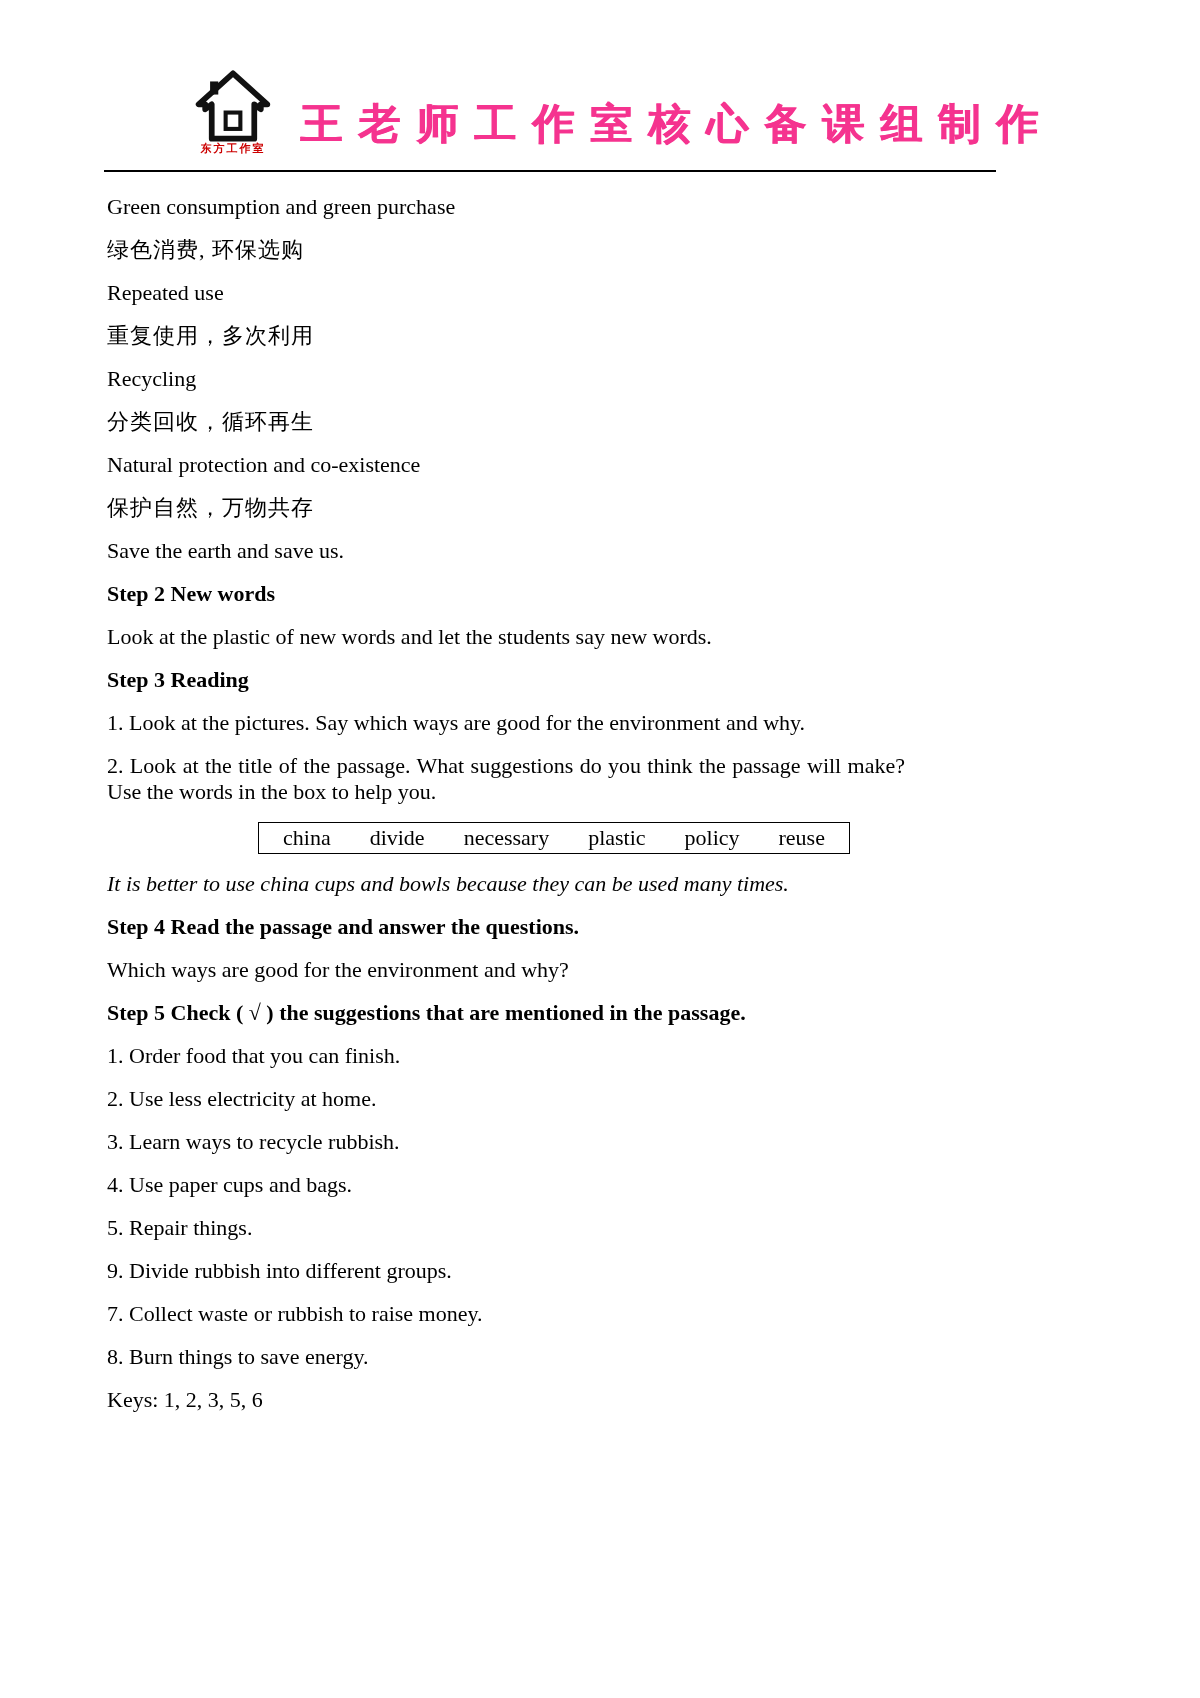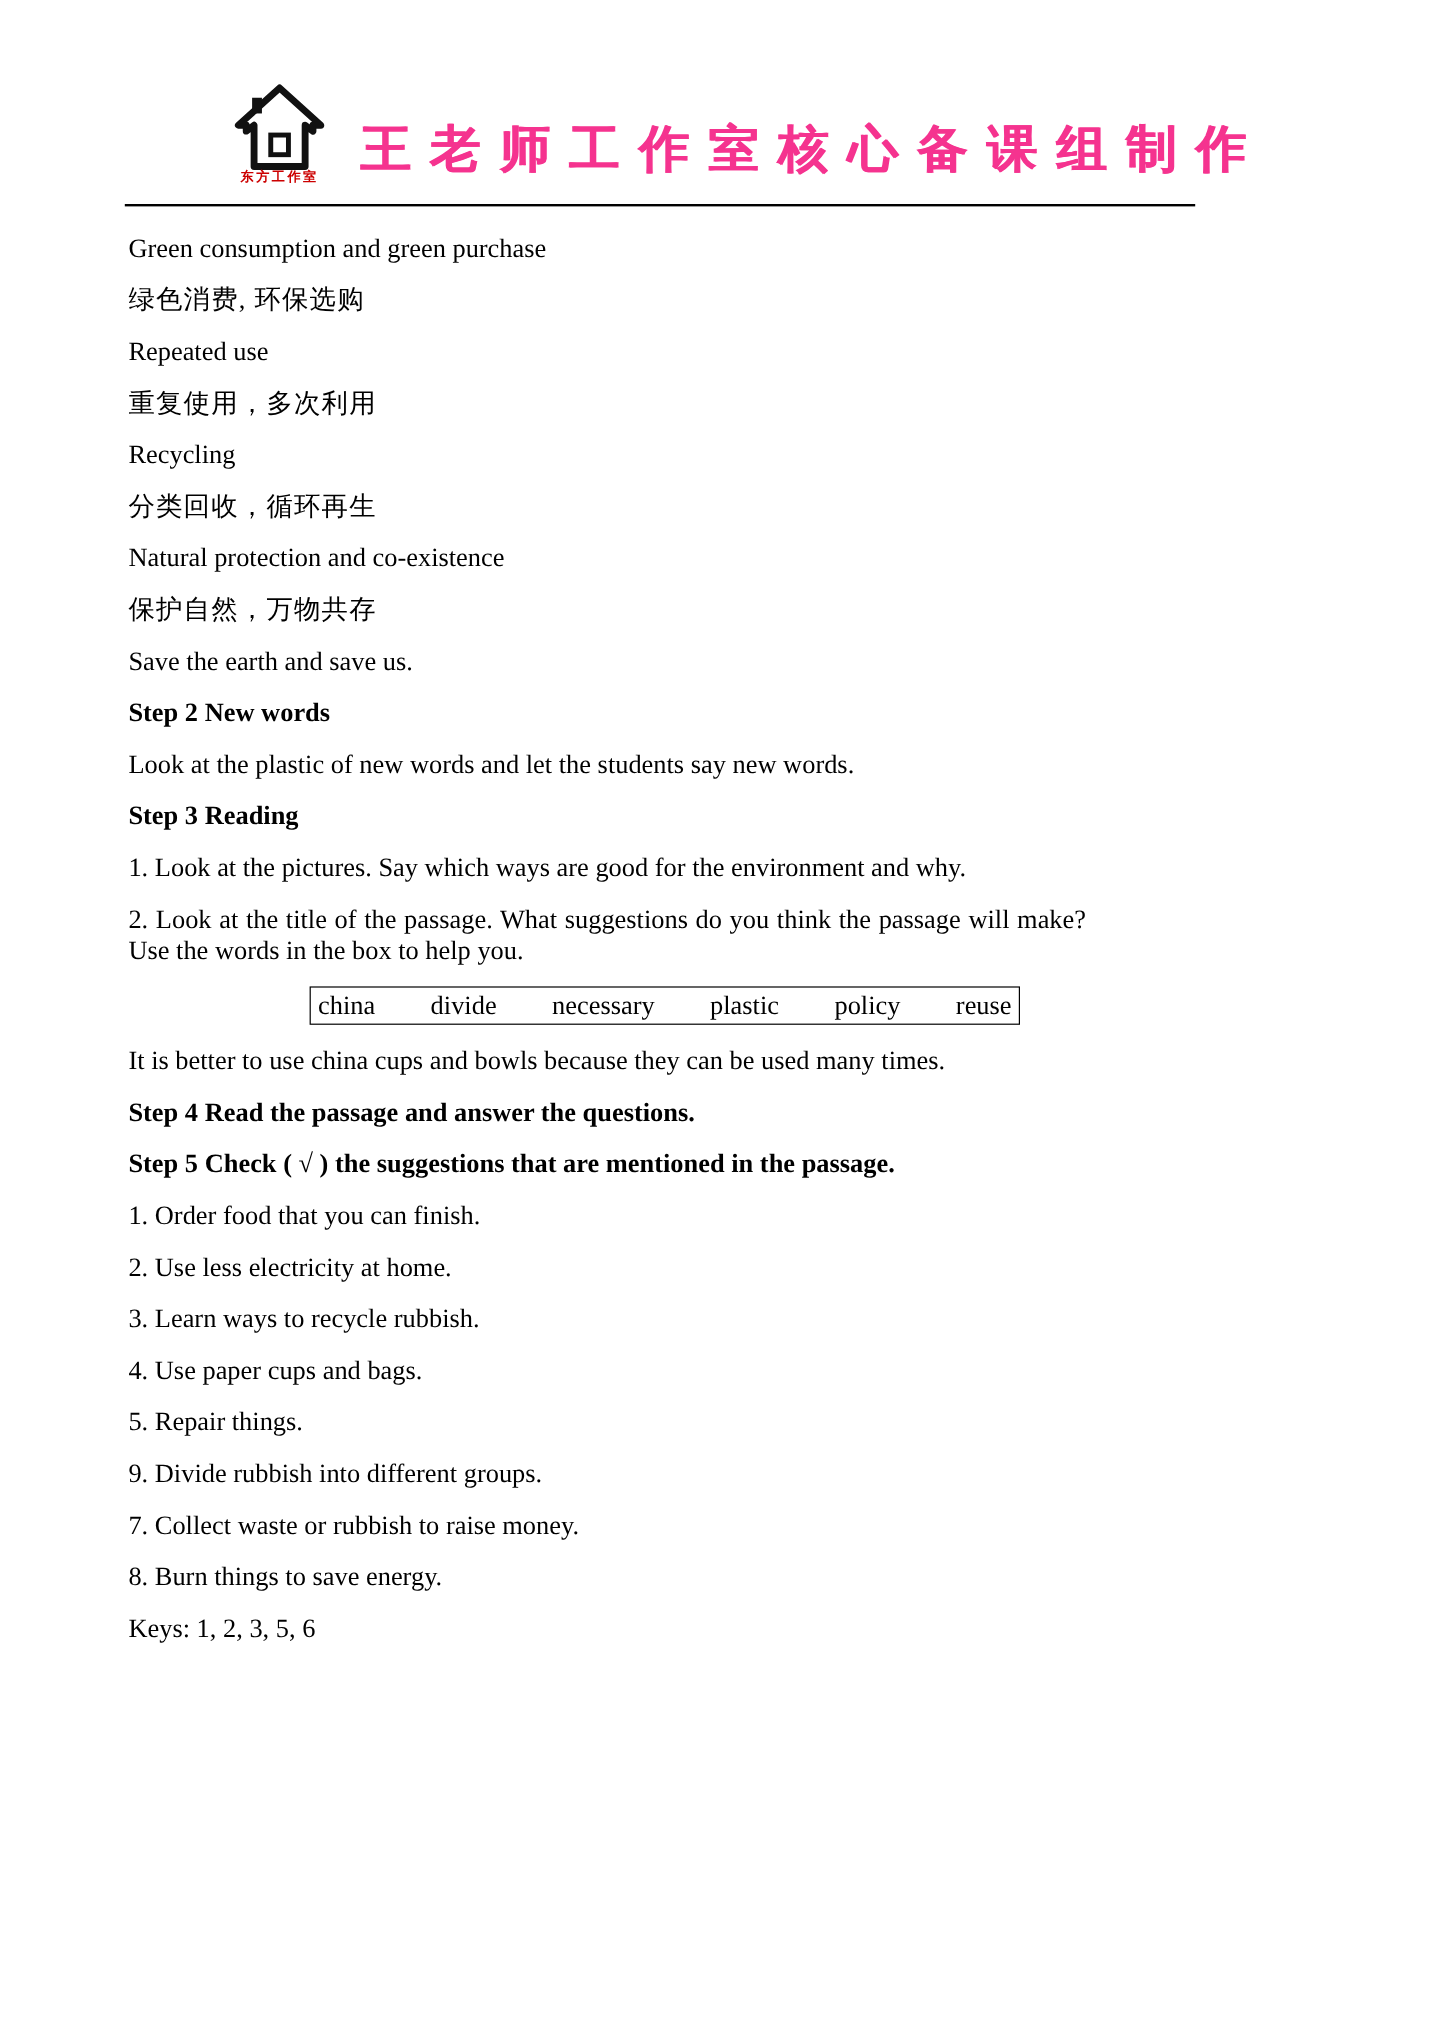--- a/index.html
+++ b/index.html
@@ -53,33 +53,33 @@
   
   .content{
     padding:22px 195px 0 107px; 
   }
   .content p{
     margin:0 0 17px 0;
     font-size:22px;
     line-height:26px;
   }
   .b{font-weight:bold;}
-  .i{}
+  .i{font-style:italic;}
   .just{text-align:justify;}
   .cjk{letter-spacing:1px;}
   
   .word-box{
     box-sizing:border-box;
     margin:0 0 17px 151px;
     width:592px;
     border:1px solid #000;
     display:flex;
     justify-content:space-between;
     align-items:center;
-    padding:2px 6px;
+    padding:2px 24px;
     font-size:22px;
     line-height:26px;
   }
   .word-box span{white-space:nowrap;}
 </style>
 </head>
 <body>
 
 <div class="page">
 
@@ -121,20 +121,21 @@
       <span>divide</span>
       <span>necessary</span>
       <span>plastic</span>
       <span>policy</span>
       <span>reuse</span>
     </div>
 
     <p class="i">It is better to use china cups and bowls because they can be used many times.</p>
 
     <p class="b">Step 4 Read the passage and answer the questions.</p>
+    <p>Which ways are good for the environment and why?</p>
 
     <p class="b">Step 5 Check ( √ ) the suggestions that are mentioned in the passage.</p>
     <p>1. Order food that you can finish.</p>
     <p>2. Use less electricity at home.</p>
     <p>3. Learn ways to recycle rubbish.</p>
     <p>4. Use paper cups and bags.</p>
     <p>5. Repair things.</p>
     <p>9. Divide rubbish into different groups.</p>
     <p>7. Collect waste or rubbish to raise money.</p>
     <p>8. Burn things to save energy.</p>

